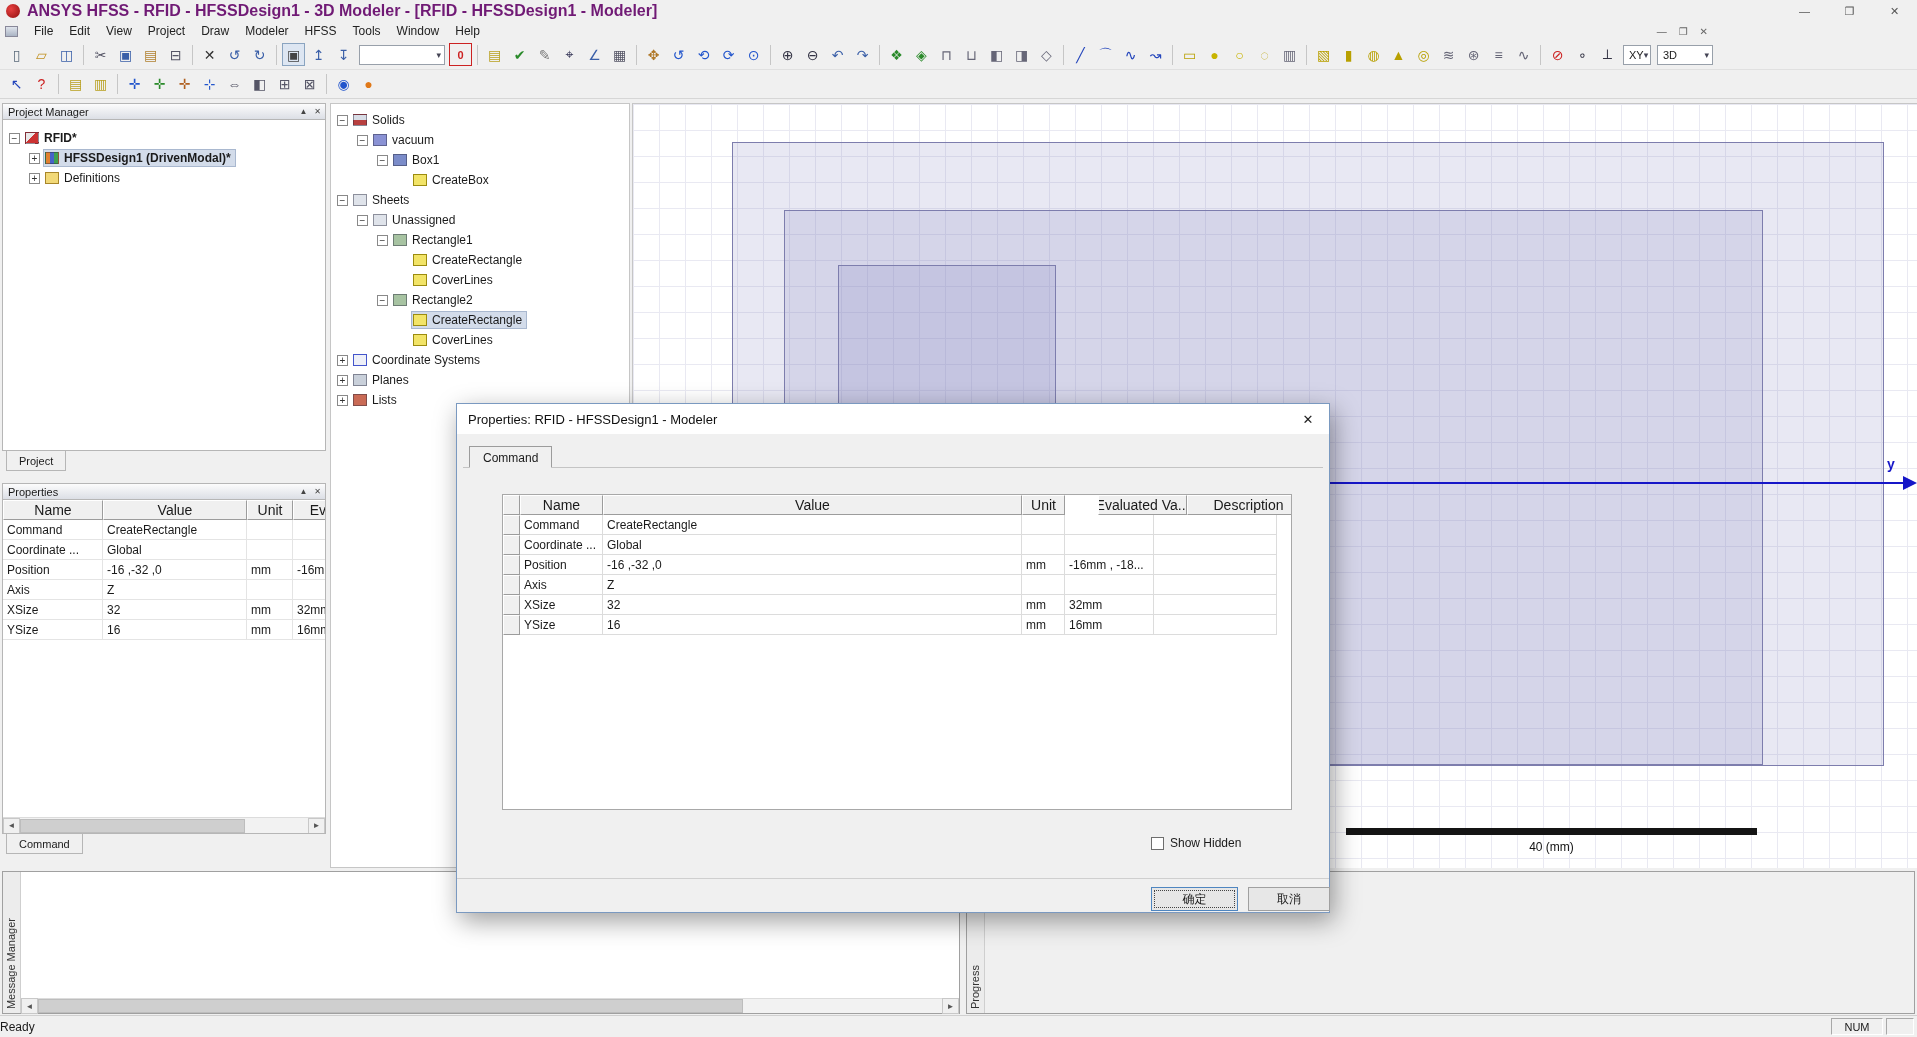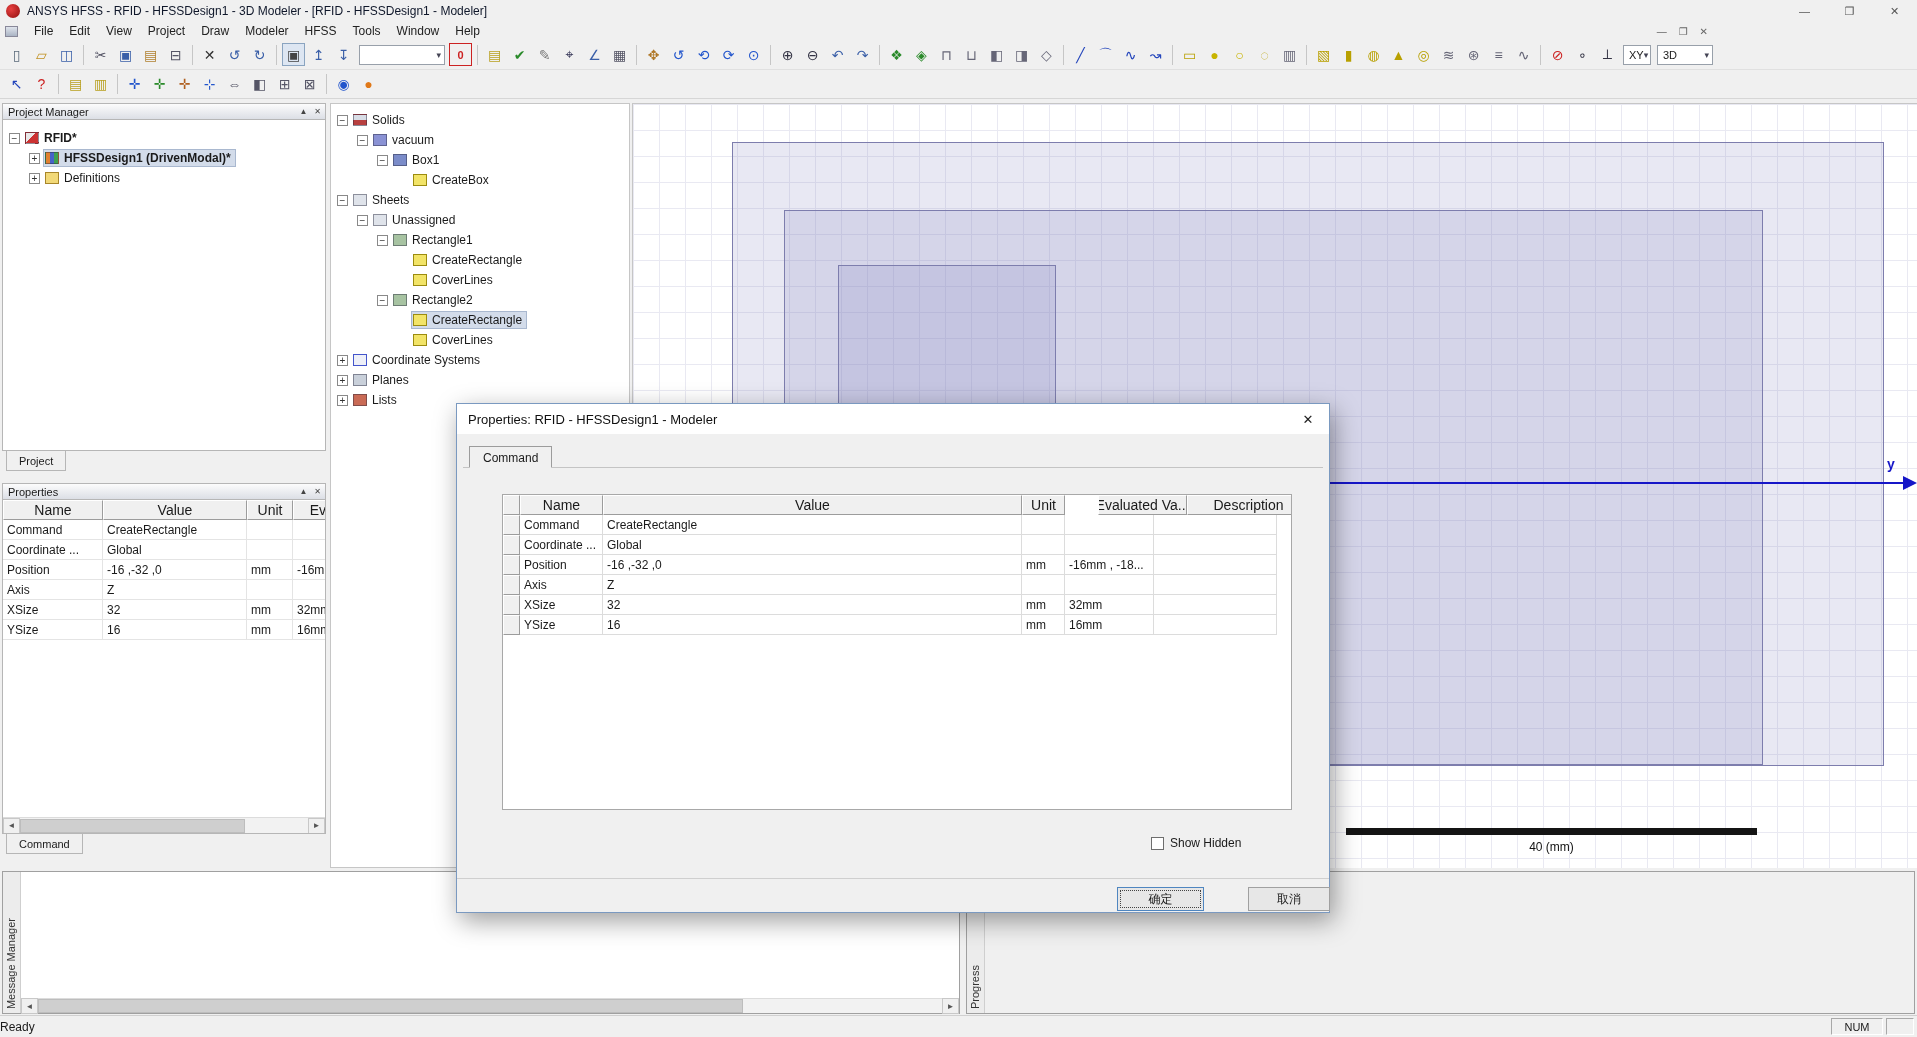--- a/index.html
+++ b/index.html
@@ -5,21 +5,21 @@
   * { box-sizing:border-box; margin:0; padding:0; }
   html,body { width:1917px; height:1037px; }
   body { position:relative; overflow:hidden; background:#f0f0f0;
          font-family:"Liberation Sans", sans-serif; color:#1a1a1a; }
 
   
   .titlebar { position:absolute; left:0; top:0; width:1917px; height:22px;
               background:#f0f0f0; display:flex; align-items:center; }
   .app-icon { width:14px; height:14px; border-radius:50%; margin:0 7px 0 6px;
               background:radial-gradient(circle at 35% 35%, #e84040, #8f0f0f); }
-  .title-text { font-size:12px; color:#0f172a; white-space:nowrap; }
+  .title-text { font-size:16px; color:#701a75; white-space:nowrap;font-weight:bold; }
   .win-controls { margin-left:auto; display:flex; }
   .win-btn { width:45px; height:22px; display:flex; align-items:center; justify-content:center;
              color:#555; font-size:11px; }
 
   .menubar { position:absolute; left:0; top:22px; width:1718px; height:18px;
              display:flex; align-items:center; font-size:12px; background:#f0f0f0; }
   .child-icon { width:13px; height:11px; border:1px solid #889; margin:0 8px 0 5px;
                 background:linear-gradient(#dfe4ec,#aab4c4); }
   .menu-items { display:flex; align-items:center; }
   .menu-item { padding:1px 8px; color:#222; }
@@ -175,21 +175,21 @@
   .dlg-rows .cell:nth-child(3){ width:419px; }
   .dlg-rows .cell:nth-child(4){ width:43px; }
   .dlg-rows .cell:nth-child(5){ width:89px; }
   .dlg-rows .cell:nth-child(6){ width:123px; }
   .show-hidden { position:absolute; left:694px; top:432px; display:flex; align-items:center;
                  gap:6px; font-size:12px; }
   .cbx { width:13px; height:13px; background:#fff; border:1px solid #6e6e6e; }
   .dlg-sep { position:absolute; left:0; right:0; top:474px; border-top:1px solid #cfcfcf; }
   .dlg-btn { position:absolute; top:483px; height:24px; background:#e7e7e7; border:1px solid #a0a0a0;
              font-size:12px; display:flex; align-items:center; justify-content:center; }
-  .dlg-btn.ok { left:660px; width:87px; border:1px solid #4f86c0; outline:1px dotted #444;
+  .dlg-btn.ok { left:694px; width:87px; border:1px solid #4f86c0; outline:1px dotted #444;
                 outline-offset:-4px; }
   .dlg-btn.cancel { left:791px; width:82px; }
 </style>
 </head>
 <body>
 
 <div class="titlebar">
   <div class="app-icon"></div>
   <div class="title-text">ANSYS HFSS - RFID - HFSSDesign1 - 3D Modeler - [RFID - HFSSDesign1 - Modeler]</div>
   <div class="win-controls">

